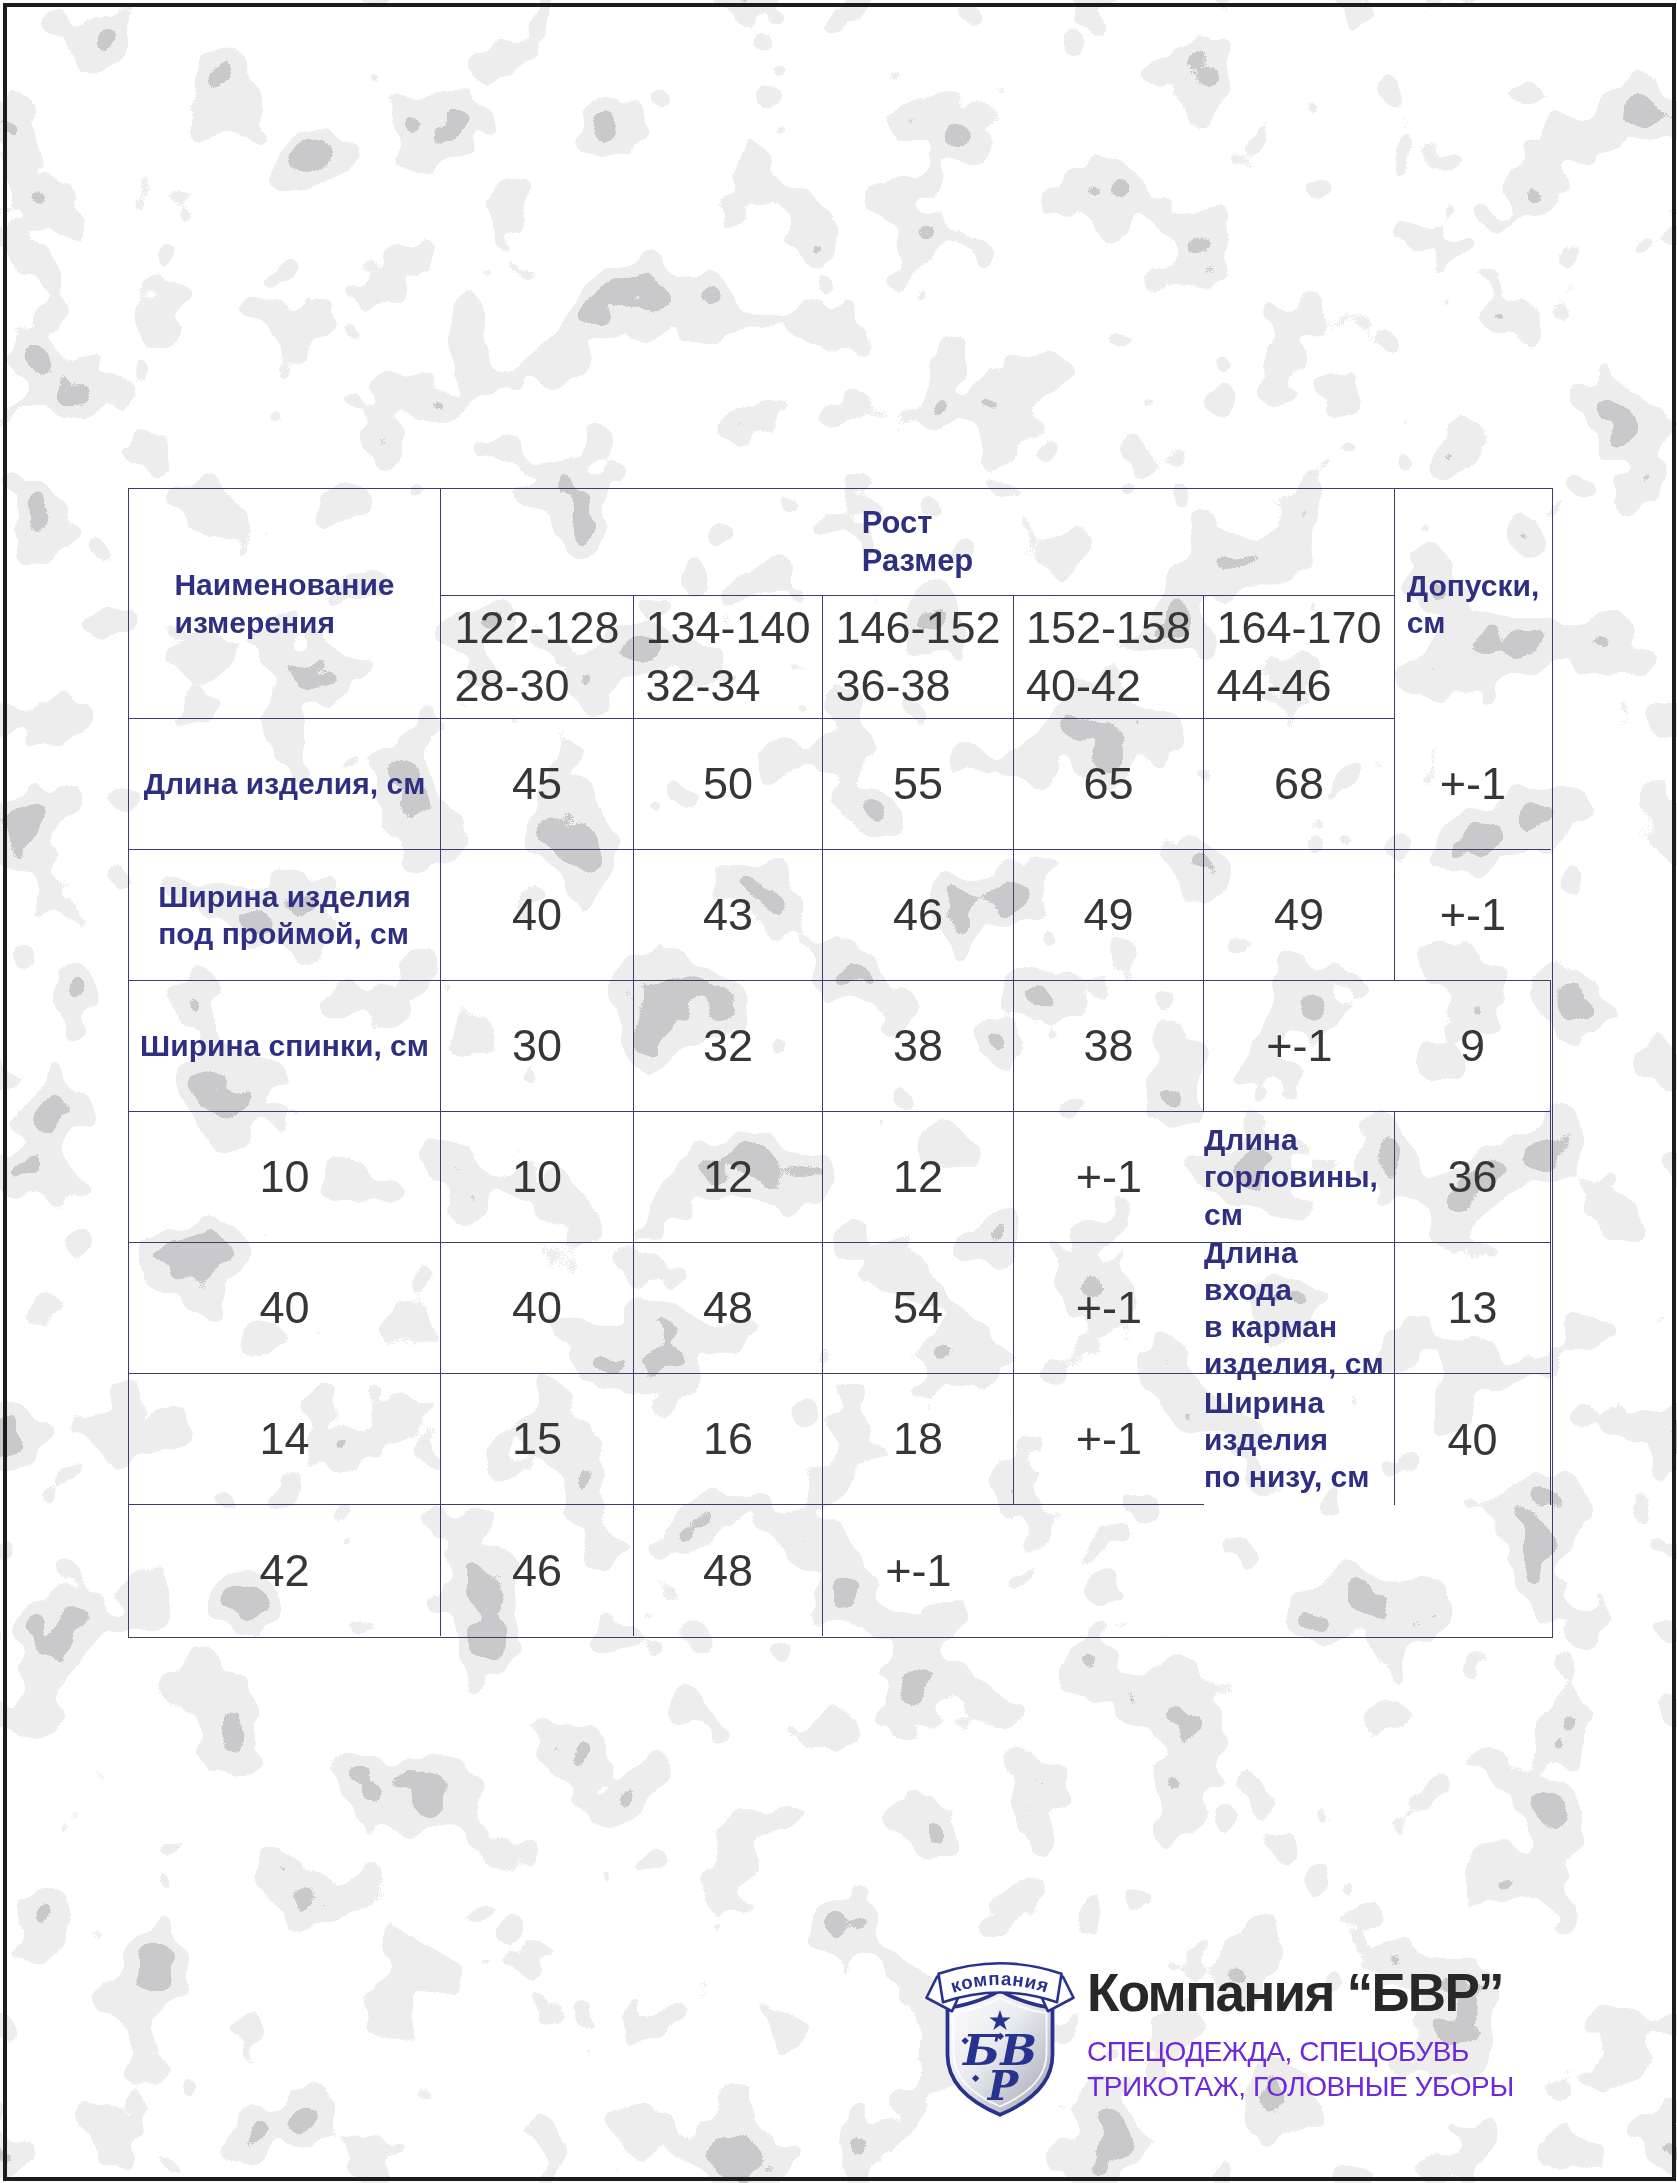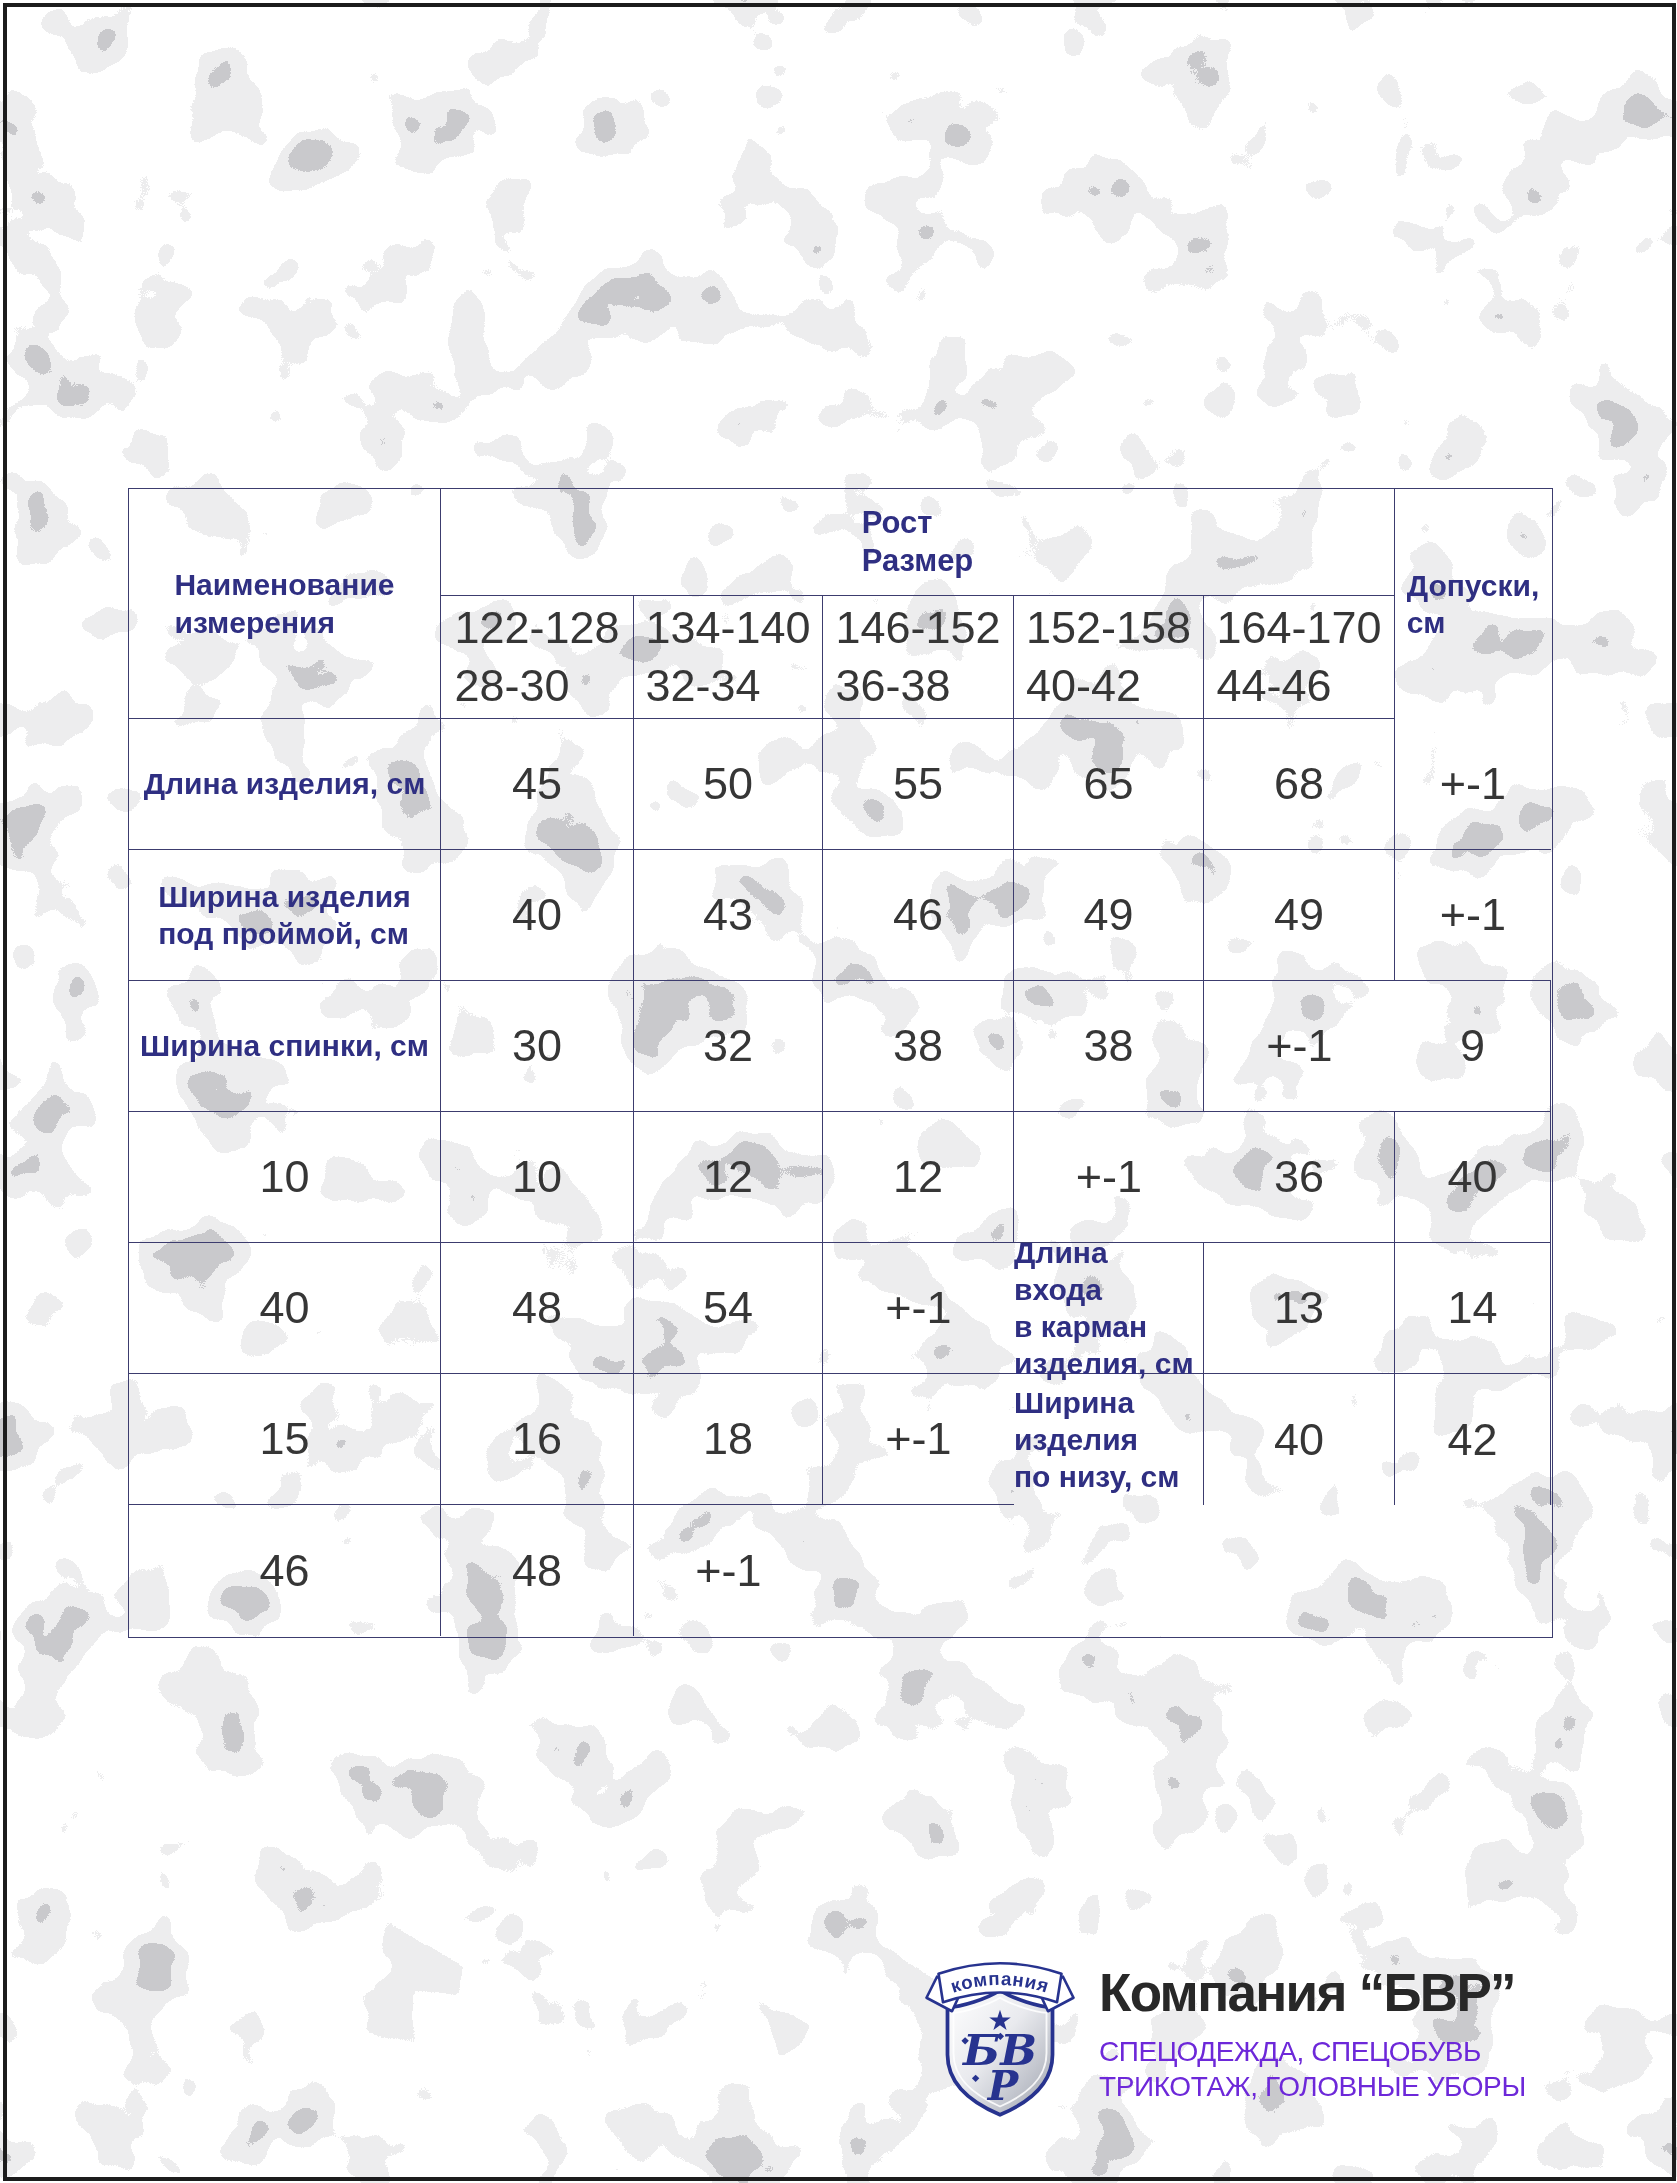--- a/index.html
+++ b/index.html
@@ -41,21 +41,21 @@
   .c-measure { grid-column:1; grid-row:1/3; }
   .c-group   { grid-column:2/7; grid-row:1; font-size:31px; }
   .c-tol     { grid-column:7; grid-row:1/3; border-right:none; }
 
   
   .logo {
     position:absolute; left:925px; top:1951px; width:693px; height:178px;
     display:flex; align-items:flex-start; z-index:2;
   }
   .logo-shield { width:150px; height:167px; flex:none; }
-  .logo-textcol { margin-left:24px; padding-top:13.5px; }
+  .logo-textcol { margin-left:12px; padding-top:13.5px; }
   .logo-title {
     font-size:53px; font-weight:700; color:#282828; letter-spacing:-1.7px;
     white-space:nowrap; line-height:1.05;
   }
   .logo-sub {
     margin-top:13.5px; font-size:28px; font-weight:400; color:#6d28d9;
     line-height:1.28; letter-spacing:-0.4px; white-space:pre-line;
   }
 </style>
 </head>
@@ -125,20 +125,21 @@
     <div class="cell num">38</div>
     <div class="cell num last">+-1</div>
 
     <div class="cell num">9</div>
     <div class="cell num">10</div>
     <div class="cell num">10</div>
     <div class="cell num">12</div>
     <div class="cell num">12</div>
     <div class="cell num last">+-1</div>
 
+    <div class="cell hdr">Длина горловины, см</div>
     <div class="cell num">36</div>
     <div class="cell num">40</div>
     <div class="cell num">40</div>
     <div class="cell num">48</div>
     <div class="cell num">54</div>
     <div class="cell num last">+-1</div>
 
     <div class="cell hdr">Длина входа
 в карман изделия, см</div>
     <div class="cell num">13</div>

